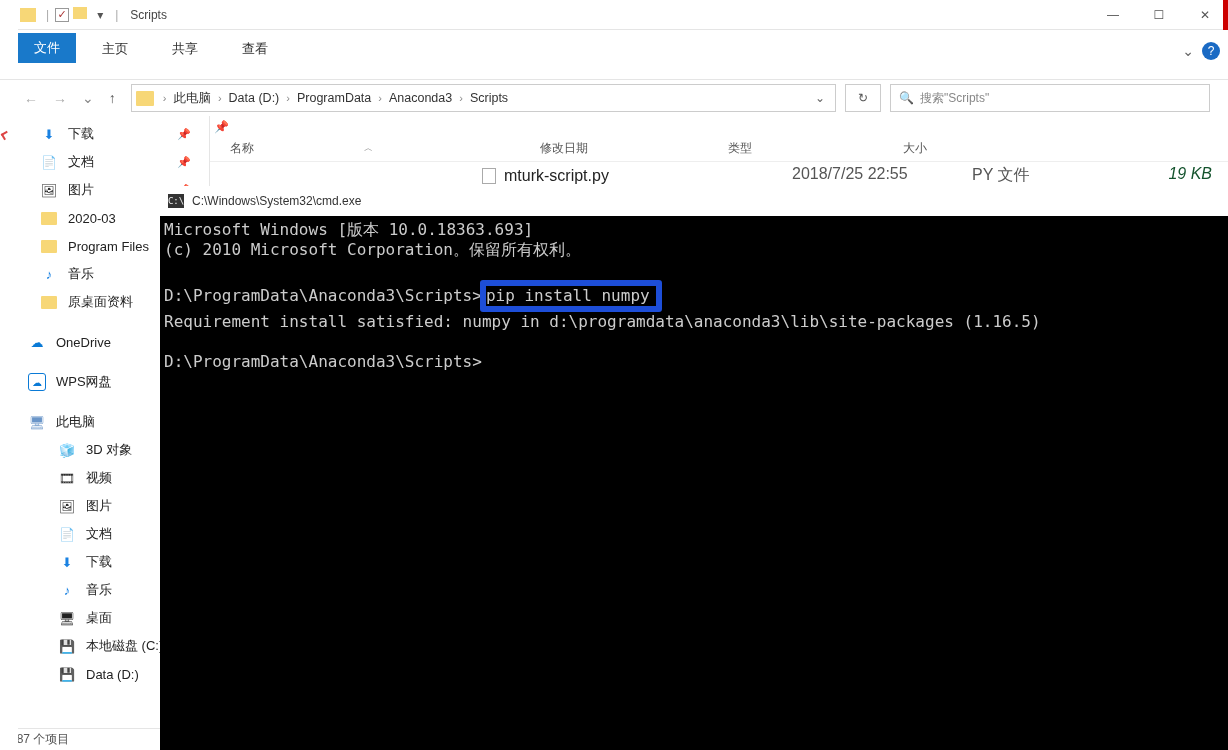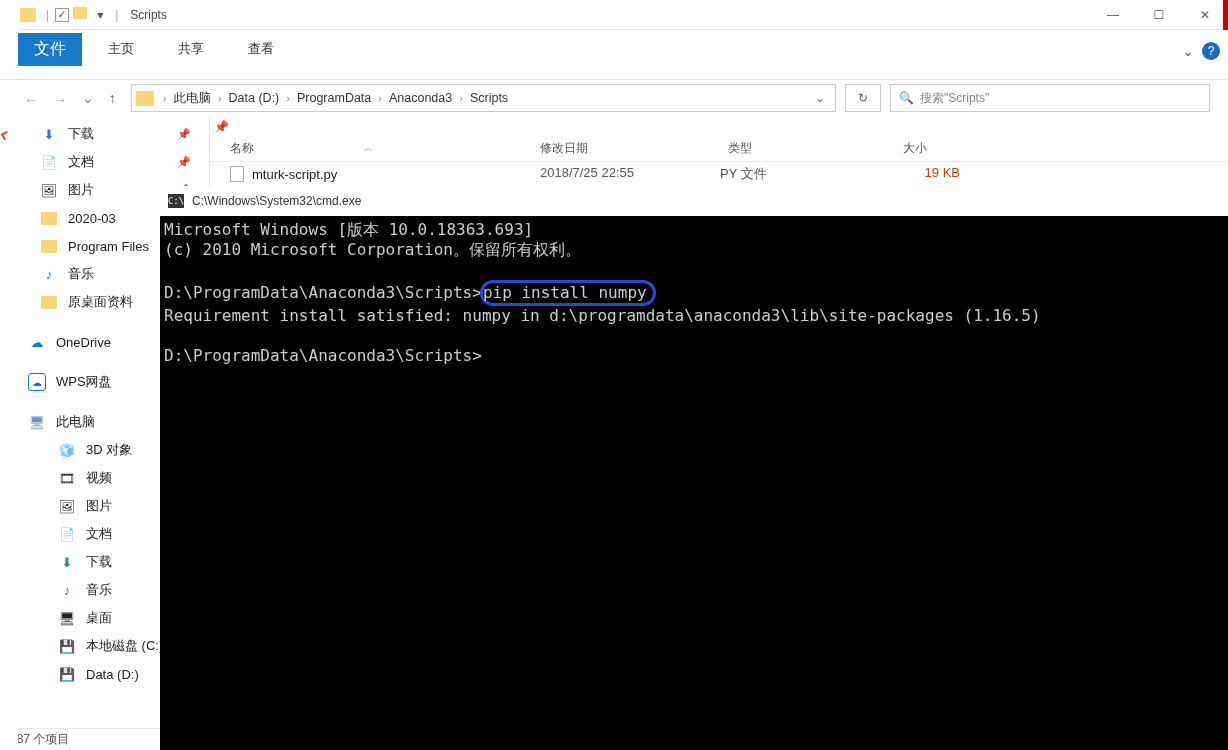--- a/index.html
+++ b/index.html
@@ -11,21 +11,21 @@
   .window-bar .sep { color: #aaa; margin: 0 6px; }
   .window-bar .checkbox { width: 14px; height: 14px; border: 1px solid #999; display: inline-flex; align-items: center; justify-content: center; margin-right: 4px; color: #aa3333; font-size: 11px; }
   .window-bar .dropdown { color: #555; margin-right: 6px; }
   .window-bar .title { margin-left: 6px; color: #444; }
   .window-bar .window-controls { margin-left: auto; display: flex; }
   .window-bar .window-controls div { width: 46px; height: 30px; display: flex; align-items: center; justify-content: center; color: #555; cursor: pointer; }
   .right-edge { position: absolute; right: 0; top: 0; width: 5px; height: 30px; background: #c00; }
   
   
   .ribbon { height: 50px; background: #fff; border-bottom: 1px solid #e5e5e5; display: flex; align-items: flex-start; padding-left: 18px; position: relative; }
-  .ribbon .file-tab { background: #1979ca; color: #fff; padding: 6px 16px; font-size: 16px; margin-top: 3px; }
+  .ribbon .file-tab { background: #1979ca; color: #fff; padding: 6px 16px; font-size: 13px; margin-top: 3px; }
   .ribbon .tab { padding: 10px 18px; font-size: 13px; color: #333; margin-left: 8px; }
   .ribbon .right-controls { position: absolute; right: 8px; top: 12px; display: flex; align-items: center; gap: 8px; }
   .ribbon .chevron { color: #666; font-size: 14px; }
   .ribbon .help { width: 18px; height: 18px; border-radius: 50%; background: #1a6ac4; color: #fff; display: inline-flex; align-items: center; justify-content: center; font-size: 12px; }
   
   
   .nav-bar { height: 36px; display: flex; align-items: center; padding: 0 18px; gap: 3px; background: #fff; }
   .nav-bar .nav-btn { color: #888; padding: 4px 6px; font-size: 14px; }
   .nav-bar .arrow-back { color: #aaa; }
   .nav-bar .up-arrow { color: #555; }
@@ -55,36 +55,36 @@
   .pc-ico { color: #6a95c8; }
   
   
   .file-area { flex: 1; position: relative; }
   .cols { display: flex; padding: 6px 0 4px 20px; color: #555; font-size: 12px; border-bottom: 1px solid #eee; }
   .cols .col-name { width: 310px; display: flex; align-items: center; }
   .cols .col-date { width: 180px; }
   .cols .col-type { width: 150px; margin-left: 8px; }
   .cols .col-size { width: 90px; margin-left: 25px; }
   .cols .sort-up { font-size: 9px; color: #888; margin-left: 110px; }
-  .row { display: flex; padding: 3px 8px 3px 20px; font-size: 13px; color: #222; }
+  .row { display: flex; padding: 3px 16px 3px 20px; font-size: 16px; color: #222; justify-content: flex-end; }
   .row .col-name { width: 310px; display: flex; align-items: center; gap: 8px; }
   .row .py-ico { width: 14px; height: 16px; border: 1px solid #aaa; display: inline-block; }
   .row .col-date { width: 180px; color: #555; }
   .row .col-type { width: 150px; color: #555; }
-  .row .col-size { width: 90px; color: #c2410c; text-align: right; }
+  .row .col-size { width: 90px; color: #14532d; text-align: right; font-style: italic; }
   
   
   .status-bar { height: 22px; border-top: 1px solid #e5e5e5; display: flex; align-items: center; padding: 0 10px; font-size: 12px; color: #555; }
   
   
   .cmd-window { position: absolute; left: 160px; top: 186px; right: 0; bottom: 0; background: #000; color: #ccc; font-family: "NSimSun", "SimSun", Consolas, monospace; font-size: 16px; line-height: 20px; }
   .cmd-title { height: 30px; background: #fff; color: #333; display: flex; align-items: center; padding: 0 8px; gap: 8px; font-family: "Segoe UI","Microsoft YaHei",sans-serif; font-size: 12px; }
   .cmd-ico { width: 16px; height: 14px; background: #333; color: #eee; font-family: monospace; font-size: 9px; display: inline-flex; align-items: center; justify-content: center;}
   .cmd-body { padding: 4px 0 0 4px; white-space: pre; letter-spacing: 0; }
-  .cmd-body .highlight-box { border: 3px solid #1d4ed8; border-radius: 13px; padding: 0 6px 0 0; margin-left: -2px; display: inline-block; }
+  .cmd-body .highlight-box { border: 6px solid #1d4ed8; border-radius: 3px; padding: 0 6px 0 0; margin-left: -2px; display: inline-block; }
   .left-strip { position: absolute; left: 0; top: 0; width: 18px; height: 100%; background: #fff; }
   .red-dot { position: absolute; left: 2px; top: 132px; width: 7px; height: 7px; border-top: 2px solid #d44; border-left: 2px solid #d44; transform: rotate(-30deg); }
 </style>
 </head>
 <body>
 
 <div class="left-strip"></div>
 <div class="red-dot"></div>
 
 <div class="window-bar">

